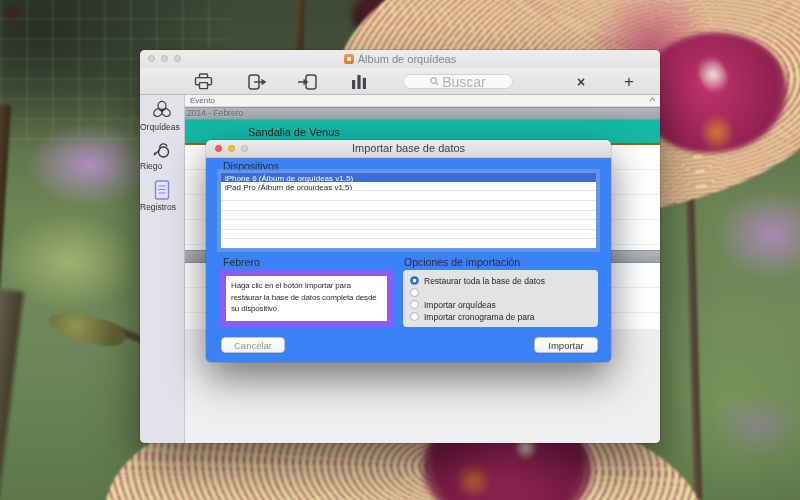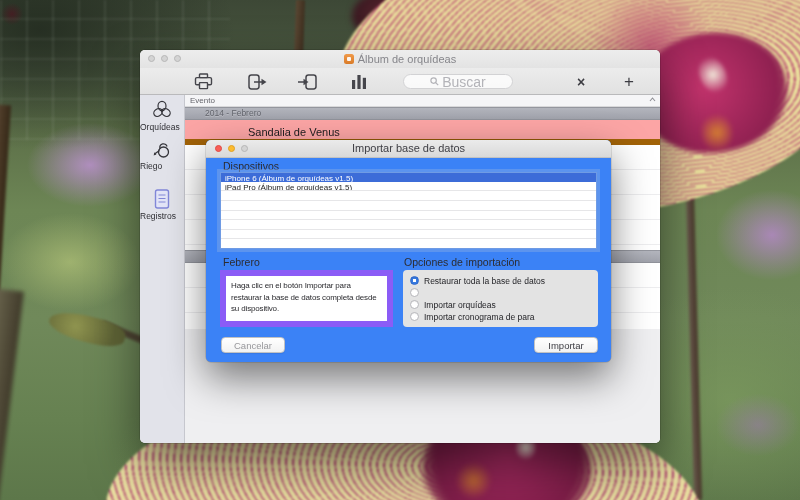--- a/index.html
+++ b/index.html
@@ -72,31 +72,31 @@
   .tb-chart{left:207px;width:24px;}
   .tb-del{left:430px;width:22px;font-size:14px;font-weight:700;}
   .tb-add{left:478px;width:22px;font-size:17px;font-weight:400;}
   .searchfield{position:absolute;left:263px;top:6px;width:110px;height:15px;border-radius:8px;
     background:rgba(253,253,253,.85);border:1px solid #d2d2d4;display:flex;align-items:center;justify-content:center;gap:3px;color:#b3b3b8;font-size:14px;}
 
   .sidebar{position:absolute;left:0;top:45px;width:45px;bottom:0;background:#e2e3ea;border-right:1px solid #c6c7ce;}
   .sb-item{position:absolute;left:0;right:0;cursor:default;}
   .sb-item svg{display:block;margin:0 auto;}
   .sb-label{font-size:8.5px;color:#2e2e33;display:block;margin-top:1px;}
-  .sb-1{top:4px;} .sb-2{top:44px;} .sb-3{top:93px;}
+  .sb-1{top:4px;} .sb-2{top:44px;} .sb-3{top:84px;}
 
   .table{position:absolute;left:45px;top:45px;right:0;bottom:0;background:#efeff1;overflow:hidden;}
   .thead{position:absolute;left:0;top:0;right:0;height:12px;background:#f5f5f7;border-bottom:1px solid #d8d8da;
     font-size:8px;color:#66666c;line-height:11px;padding-left:5px;}
   .caret{position:absolute;right:4px;top:2px;color:#909096;}
   .grp{position:absolute;left:0;right:0;height:13px;background:linear-gradient(#b3b5bd,#a0a2ab);
     border-top:1px solid #94969e;border-bottom:1px solid #90929a;
-    font-size:8.5px;color:#63656d;line-height:11px;padding-left:20px;text-shadow:0 1px 0 rgba(255,255,255,.25);}
+    font-size:8.5px;color:#63656d;line-height:11px;padding-left:2px;text-shadow:0 1px 0 rgba(255,255,255,.25);}
   .grp1{top:12px;} .grp2{top:155px;}
-  .row-main{position:absolute;left:0;right:0;top:25px;height:25px;background:#fca5a5;border-bottom:6px solid #a16207;
+  .row-main{position:absolute;left:0;right:0;top:25px;height:25px;background:#14b8a6;border-bottom:2px solid #a16207;
     font-size:11px;color:#1b1b1d;line-height:24px;padding-left:63px;}
   .stripes1{position:absolute;left:0;right:0;top:50px;height:105px;background:repeating-linear-gradient(#ffffff 0 24px, #ededef 24px 25px);}
   .stripes2{position:absolute;left:0;right:0;top:168px;height:66px;background:repeating-linear-gradient(#ffffff 0 24px, #ededef 24px 25px);}
   .rest{position:absolute;left:0;right:0;top:234px;bottom:0;background:#efeff1;}
 
   
   .dialog{position:absolute;left:206px;top:140px;width:405px;height:222px;border-radius:5px;background:#3b82f6;
     box-shadow:0 0 0 .5px rgba(0,0,0,.2), 0 16px 38px rgba(0,0,0,.5);z-index:10;}
   .dtitle{position:absolute;left:0;top:0;right:0;height:18px;border-radius:5px 5px 0 0;
     background:linear-gradient(#ebebeb,#d9d9d9);border-bottom:1px solid #c2c2c2;

